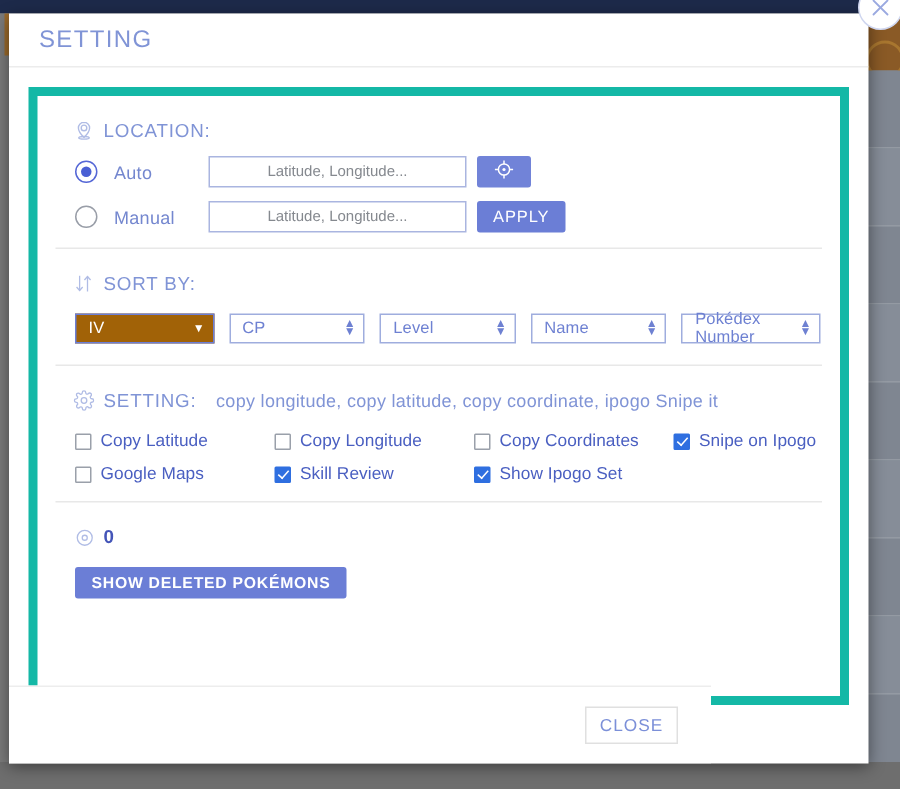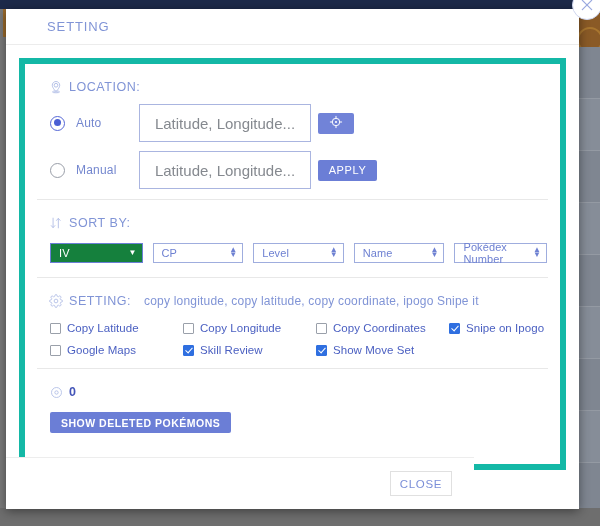--- a/index.html
+++ b/index.html
@@ -89,25 +89,24 @@
   
   #modal-header {
     height: 36px;
     padding: 0 0 0 20px;
     display: flex;
     align-items: center;
     border-bottom: 1px solid #ececec;
     box-sizing: border-box;
   }
   #modal-title {
-    font-size: 13px;
+    font-size: 16px;
     letter-spacing: 0.9px;
     color: #8094d6;
     font-weight: 400;
-    margin-left: 21px;
   }
 
   
   #close-x {
     position: absolute;
     left: 572px;
     top: -10px;
     width: 30px;
     height: 30px;
     border-radius: 50%;
@@ -194,25 +193,25 @@
   .radio.plain { border-color: #999ea8; }
   .loc-label {
     width: 63px;
     margin-left: 11px;
     font-size: 12px;
     color: #7487cf;
     letter-spacing: 0.2px;
   }
   .loc-input {
     width: 172px;
-    height: 38px;
+    height: 21px;
     border: 1px solid #aab5e0;
     box-sizing: border-box;
     font-family: "Liberation Sans", sans-serif;
-    font-size: 15px;
+    font-size: 10px;
     color: #6c7278;
     text-align: center;
     background: #fff;
     outline: none;
     padding: 0;
   }
   .loc-input::placeholder { color: #85898f; opacity: 1; }
   .gps-btn {
     margin-left: 7px;
     width: 36px;
@@ -253,21 +252,21 @@
     align-items: center;
     padding: 0 5px 0 8px;
     font-size: 11px;
     color: #6e81d2;
     background: #fff;
     cursor: pointer;
     justify-content: space-between;
     letter-spacing: 0.1px;
   }
   .sel.primary {
-    background: #15803d;
+    background: #a16207;
     border-color: #6b7ed6;
     color: #ffffff;
   }
   .sel .caret { font-size: 8px; line-height: 1; margin-left: 6px; }
   .sel .updown {
     display: inline-flex;
     flex-direction: column;
     line-height: 0.62;
     font-size: 8px;
     margin-left: 6px;
@@ -519,21 +518,21 @@
           <label class="chk">
             <span class="box"></span>
             <span class="chk-label">Google Maps</span>
           </label>
           <label class="chk">
             <span class="box on"></span>
             <span class="chk-label">Skill Review</span>
           </label>
           <label class="chk">
             <span class="box on"></span>
-            <span class="chk-label">Show Move Set</span>
+            <span class="chk-label">Show Ipogo Set</span>
           </label>
         </div>
       </div>
 
       <div class="divider"></div>
 
       <div class="section">
         <div class="section-head">
           <span class="ico">
             <svg width="13" height="13" viewBox="0 0 24 24" fill="none" stroke="#8094d6" stroke-width="1.6">

